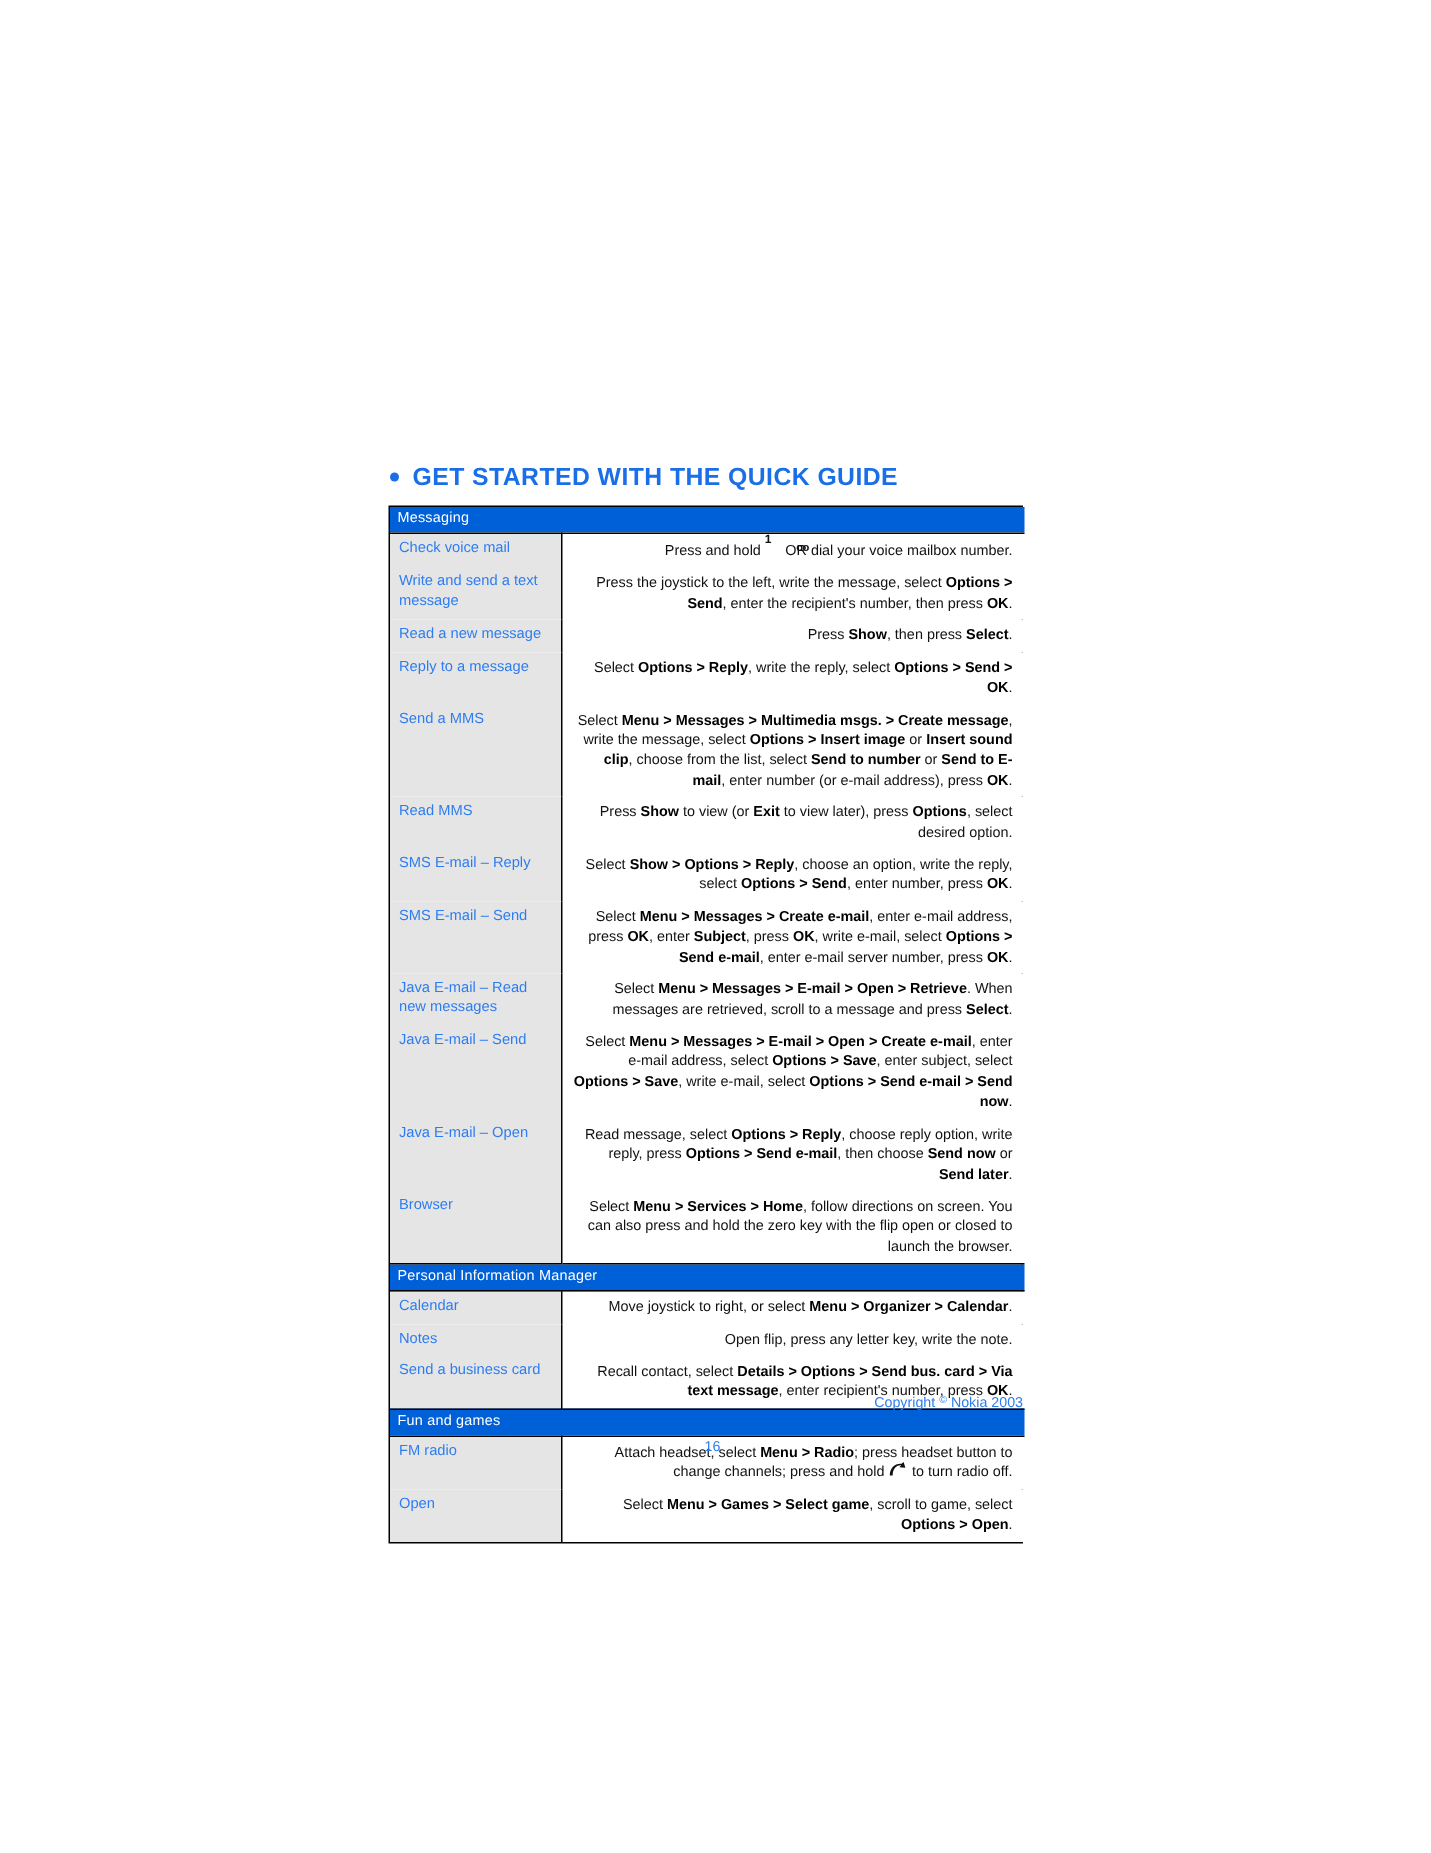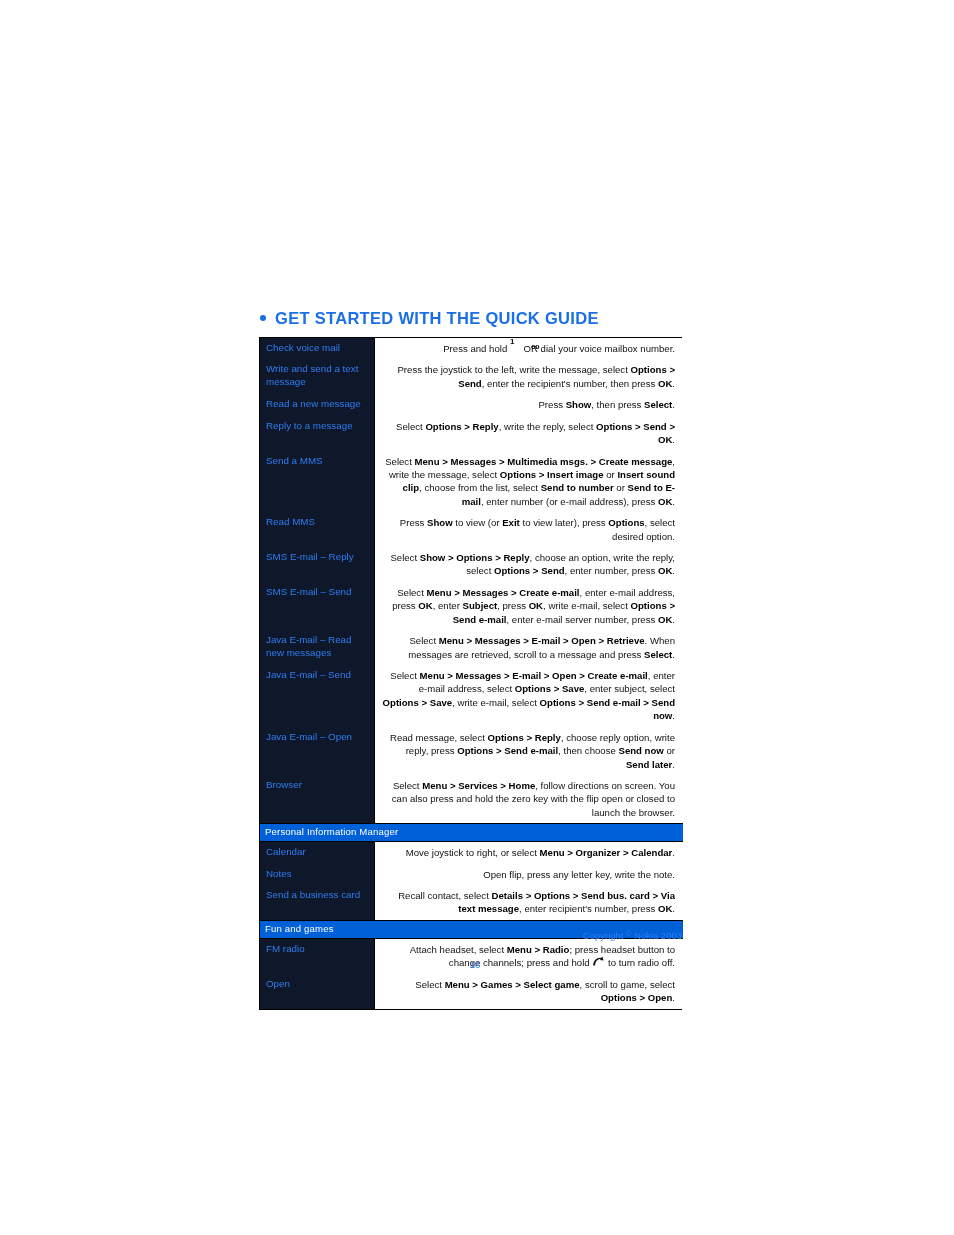--- a/index.html
+++ b/index.html
@@ -82,21 +82,21 @@
     border-top: none;
   }
 
   td.label-cell {
     color: #2e7df0;
     font-size: 9.8px;
     line-height: 1.28;
     vertical-align: top;
     padding: 4px 6px 4px 6px;
     border-right: 1px solid #000000;
-    background: #0f172a;
+    background: #e5e5e5;
     word-wrap: break-word;
   }
   td.body-cell {
     color: #111111;
     font-size: 9.6px;
     line-height: 1.40;
     vertical-align: top;
     padding: 4px 8px 4px 7px;
     background: #ffffff;
     text-align: right;
@@ -172,20 +172,23 @@
     <span>GET STARTED WITH THE QUICK GUIDE</span>
   </div>
 
   <div class="qg-table">
     <table class="qg">
       <colgroup>
         <col class="c-label">
         <col class="c-body">
       </colgroup>
       <tbody id="qg-body">
+          <tr class="section-row first">
+            <td colspan="2">Messaging</td>
+          </tr>
           <tr>
             <td class="label-cell">Check voice mail</td>
             <td class="body-cell">Press and hold <span class="key-voicemail"><span class="k1">1</span><span class="koo">oo</span></span> OR dial your voice mailbox number.</td>
           </tr>
           <tr>
             <td class="label-cell">Write and send a text message</td>
             <td class="body-cell">Press the joystick to the left, write the message, select <b>Options &gt; Send</b>, enter the recipient's number, then press <b>OK</b>.</td>
           </tr>
           <tr>
             <td class="label-cell">Read a new message</td>

